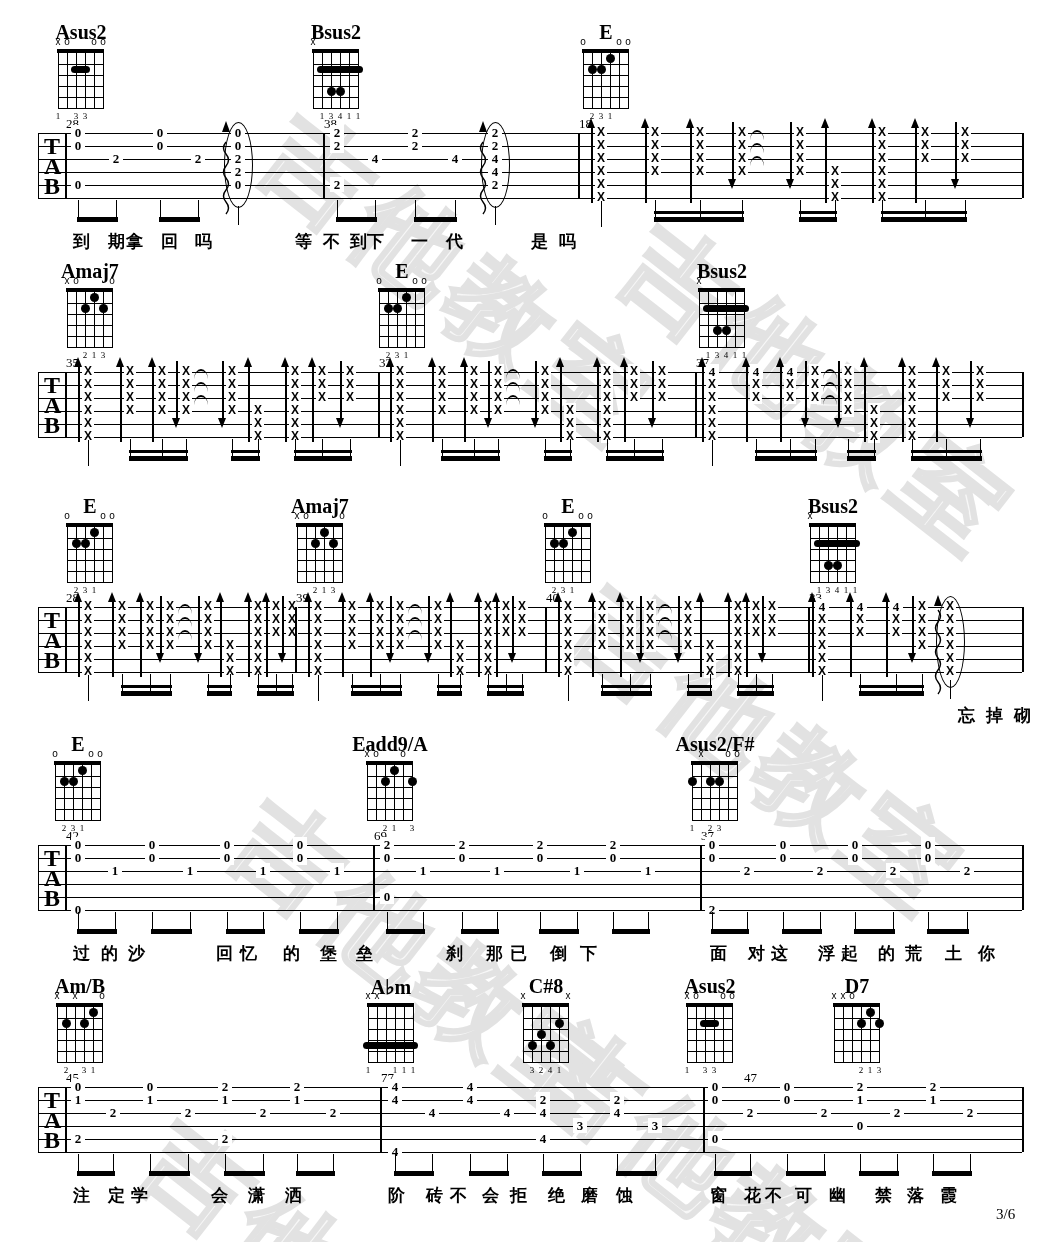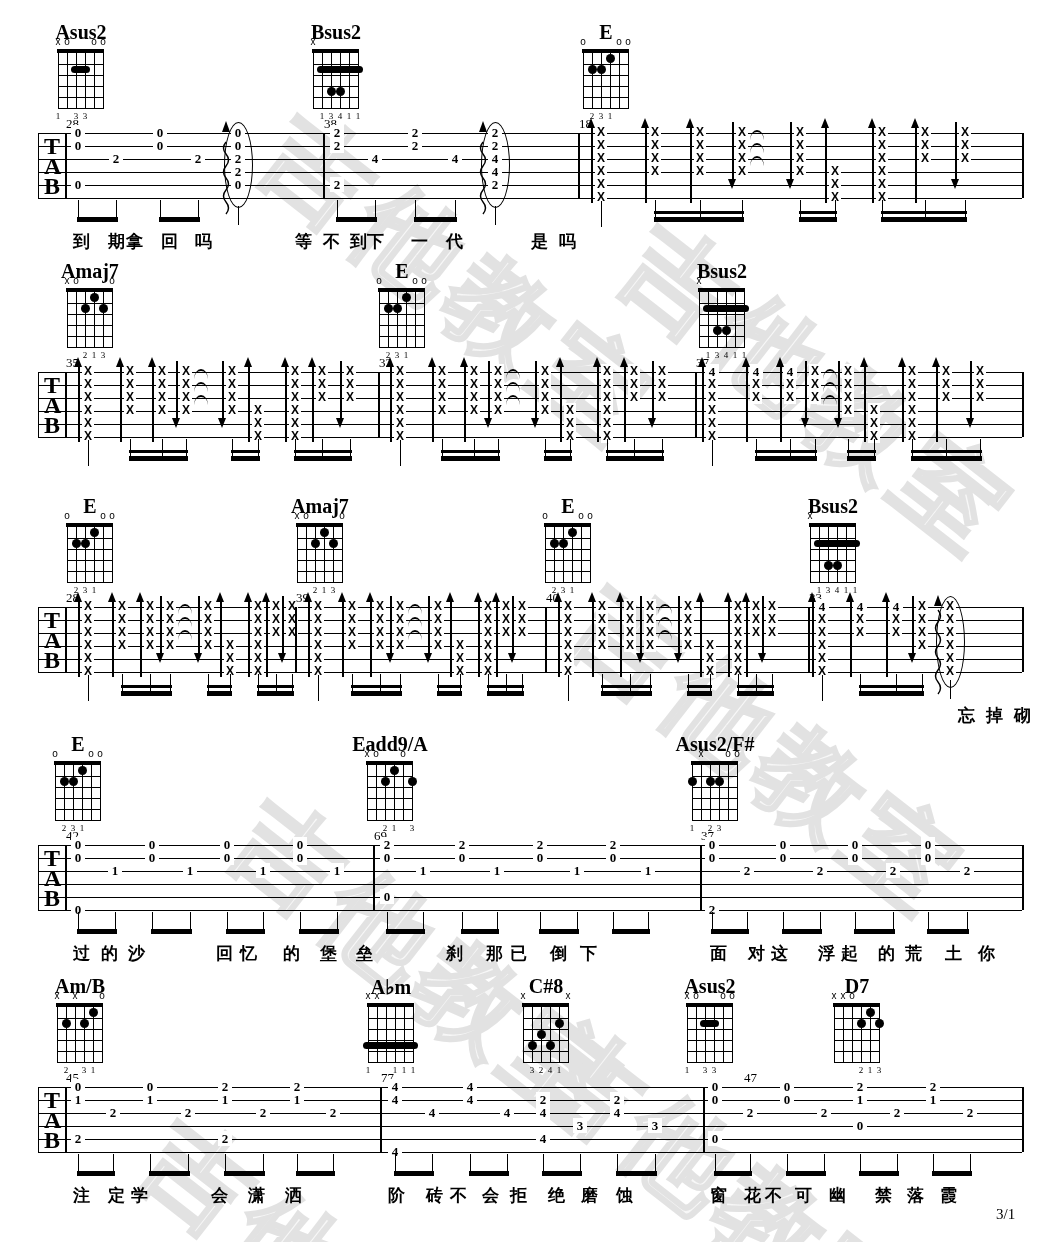--- a/index.html
+++ b/index.html
@@ -1331,14 +1331,14 @@
       <div class="lyr" style="position: absolute; left: 616px; top: 1184px;">蚀</div>
       <div class="lyr" style="position: absolute; left: 710px; top: 1184px;">窗</div>
       <div class="lyr" style="position: absolute; left: 744px; top: 1184px;">花</div>
       <div class="lyr" style="position: absolute; left: 765px; top: 1184px;">不</div>
       <div class="lyr" style="position: absolute; left: 795px; top: 1184px;">可</div>
       <div class="lyr" style="position: absolute; left: 829px; top: 1184px;">幽</div>
       <div class="lyr" style="position: absolute; left: 875px; top: 1184px;">禁</div>
       <div class="lyr" style="position: absolute; left: 907px; top: 1184px;">落</div>
       <div class="lyr" style="position: absolute; left: 940px; top: 1184px;">霞</div>
     </div>
-  <div id="footer">3/1</div>
+  <div id="footer">3/6</div>
 </div>
 
 </body></html>

